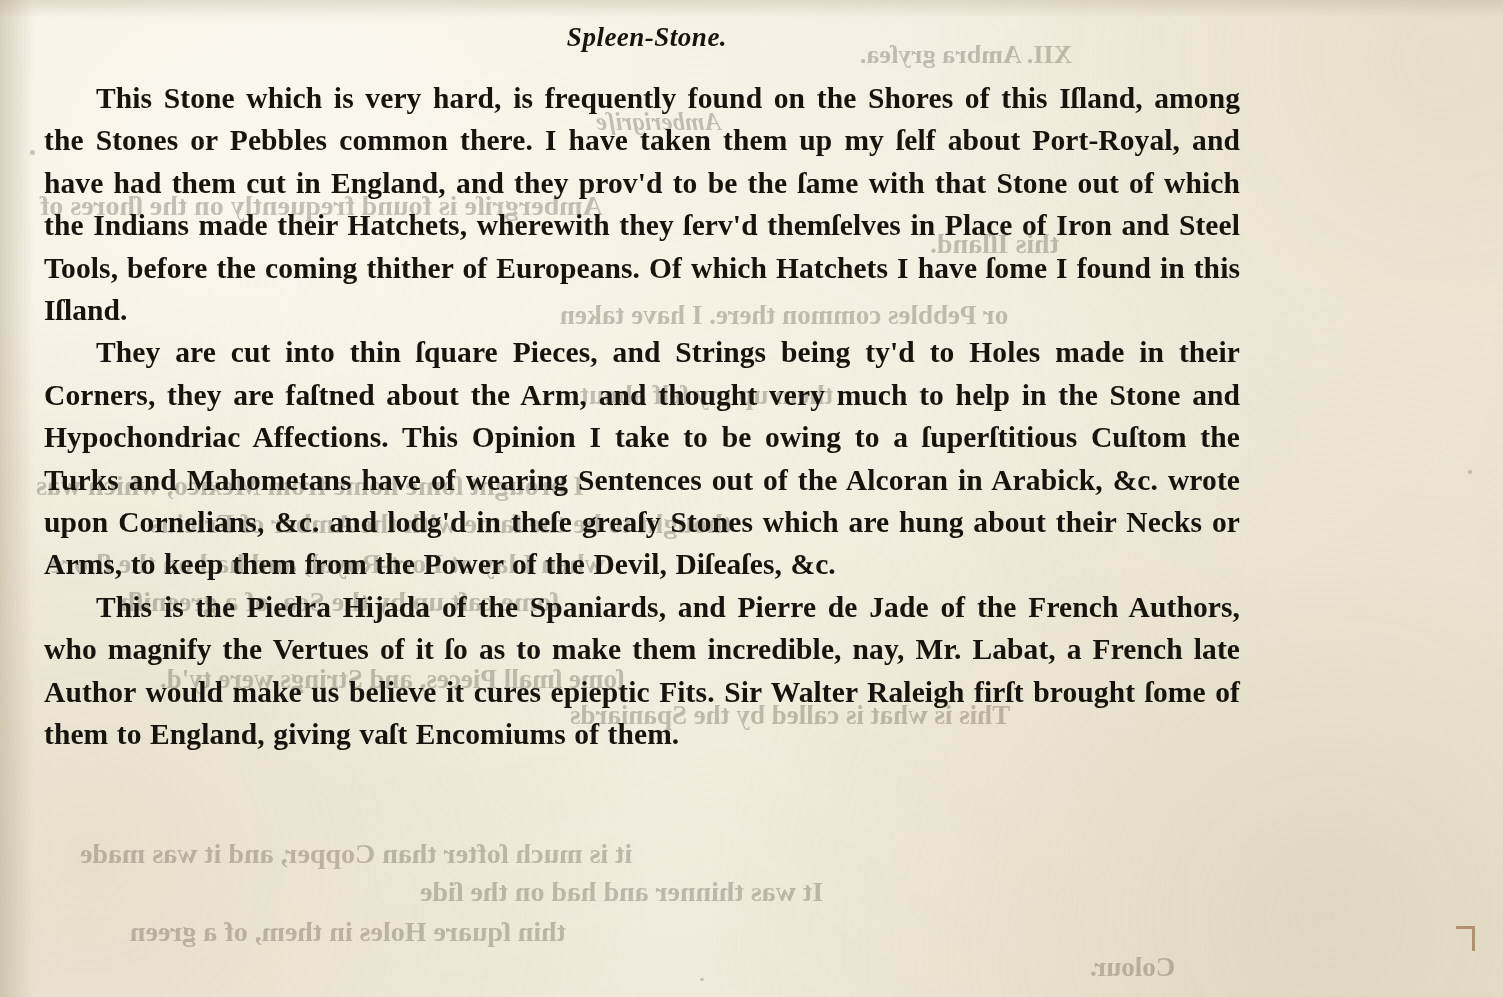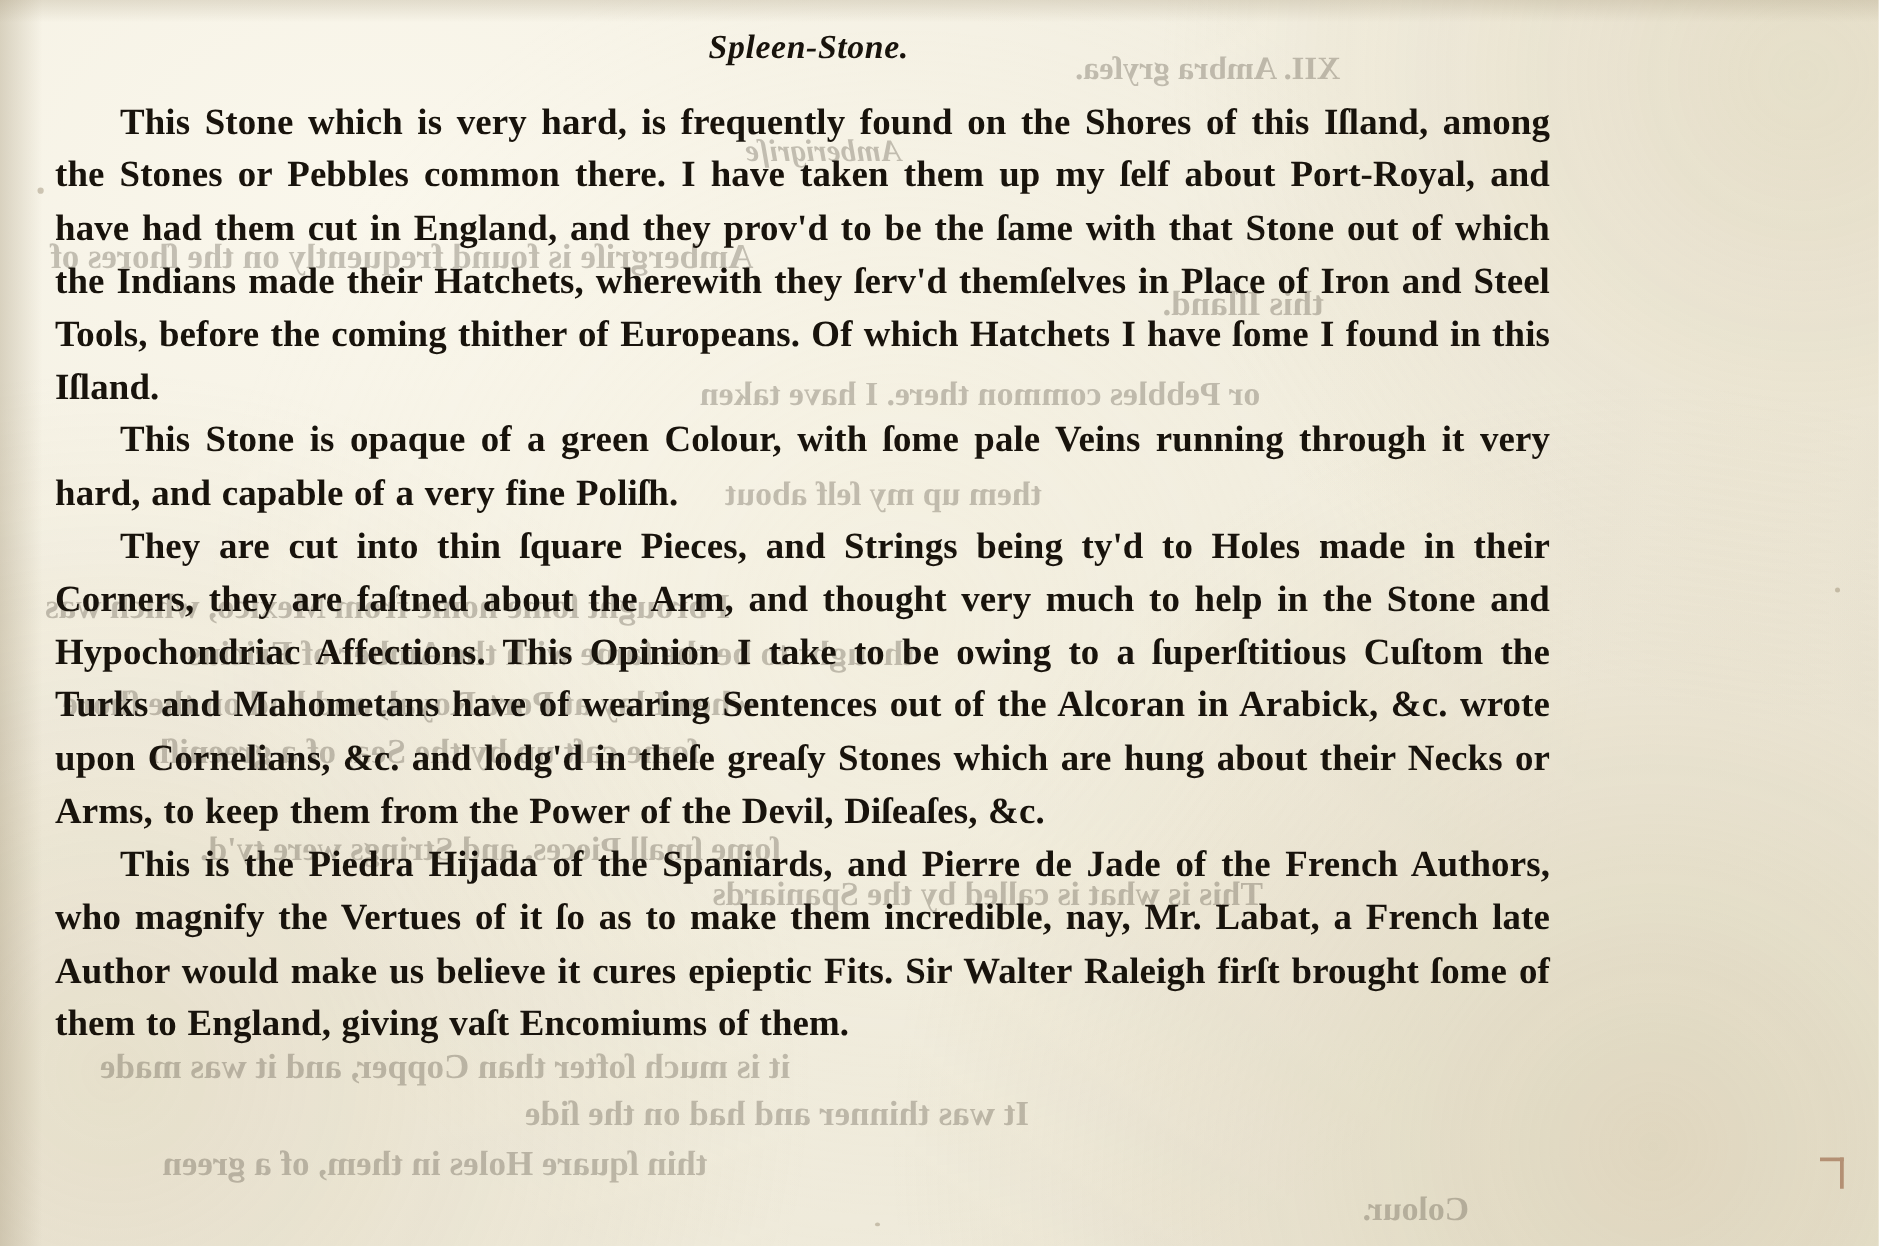--- a/index.html
+++ b/index.html
@@ -131,21 +131,20 @@
       <div class="bleed-line" style="left: 80px; top: 838px; font-size: 28px;">it is much ſofter than Copper, and it was made</div>
       <div class="bleed-line" style="left: 420px; top: 876px; font-size: 28px;">It was thinner and had on the ſide</div>
       <div class="bleed-line" style="left: 130px; top: 916px; font-size: 28px;">thin ſquare Holes in them, of a green</div>
       <div class="bleed-line" style="left: 1090px; top: 952px; font-size: 27px;">Colour.</div>
     </div>
 
   <div class="content">
     <div class="running-head">Spleen-Stone.</div>
     <div class="body" id="body-text">
         <p class="para">This Stone which is very hard, is frequently found on the Shores of this Iſland, among the Stones or Pebbles common there.  I have taken them up my ſelf about <span class="it">Port-Royal</span>, and have had them cut in <span class="it">England</span>, and they prov'd to be the ſame with that Stone out of which the <span class="it">Indians</span> made their Hatchets, wherewith they ſerv'd themſelves in Place of Iron and Steel Tools, before the coming thither of <span class="it">Europeans</span>.  Of which Hatchets I have ſome I found in this Iſland.</p>
-        <p class="para">This Stone is opaque of a green Colour, with ſome pale Veins running through it very hard, and capable of a very fine Poliſh.</p>
         <p class="para">They are cut into thin ſquare Pieces, and Strings being ty'd to Holes made in their Corners, they are faſtned about the Arm, and thought very much to help in the Stone and Hypochondriac Affections.  This Opinion I take to be owing to a ſuperſtitious Cuſtom the <span class="it">Turks</span> and <span class="it">Mahometans</span> have of wearing Sentences out of the <span class="it">Alcoran</span> in <span class="it">Arabick</span>, <span class="it">&amp;c.</span> wrote upon <span class="it">Cornelians</span>, <span class="it">&amp;c.</span> and lodg'd in theſe greaſy Stones which are hung about their Necks or Arms, to keep them from the Power of the Devil, Diſeaſes, <span class="it">&amp;c.</span></p>
         <p class="para">This is the <span class="it">Piedra Hijada</span> of the <span class="it">Spaniards</span>, and <span class="it">Pierre de Jade</span> of the <span class="it">French</span> Authors, who magnify the Vertues of it ſo as to make them incredible, nay, Mr. <span class="it">Labat</span>, a <span class="it">French</span> late Author would make us believe it cures epieptic Fits.  Sir <span class="it">Walter Raleigh</span> firſt brought ſome of them to <span class="it">England</span>, giving vaſt Encomiums of them.</p>
       </div>
   </div>
 
   <div class="corner-mark"></div>
 
   <span class="speck" style="left:30px; top:150px; width:5px; height:5px;"></span>
   <span class="speck" style="left:1468px; top:470px; width:4px; height:4px;"></span>
   <span class="speck" style="left:700px; top:978px; width:4px; height:3px;"></span>

